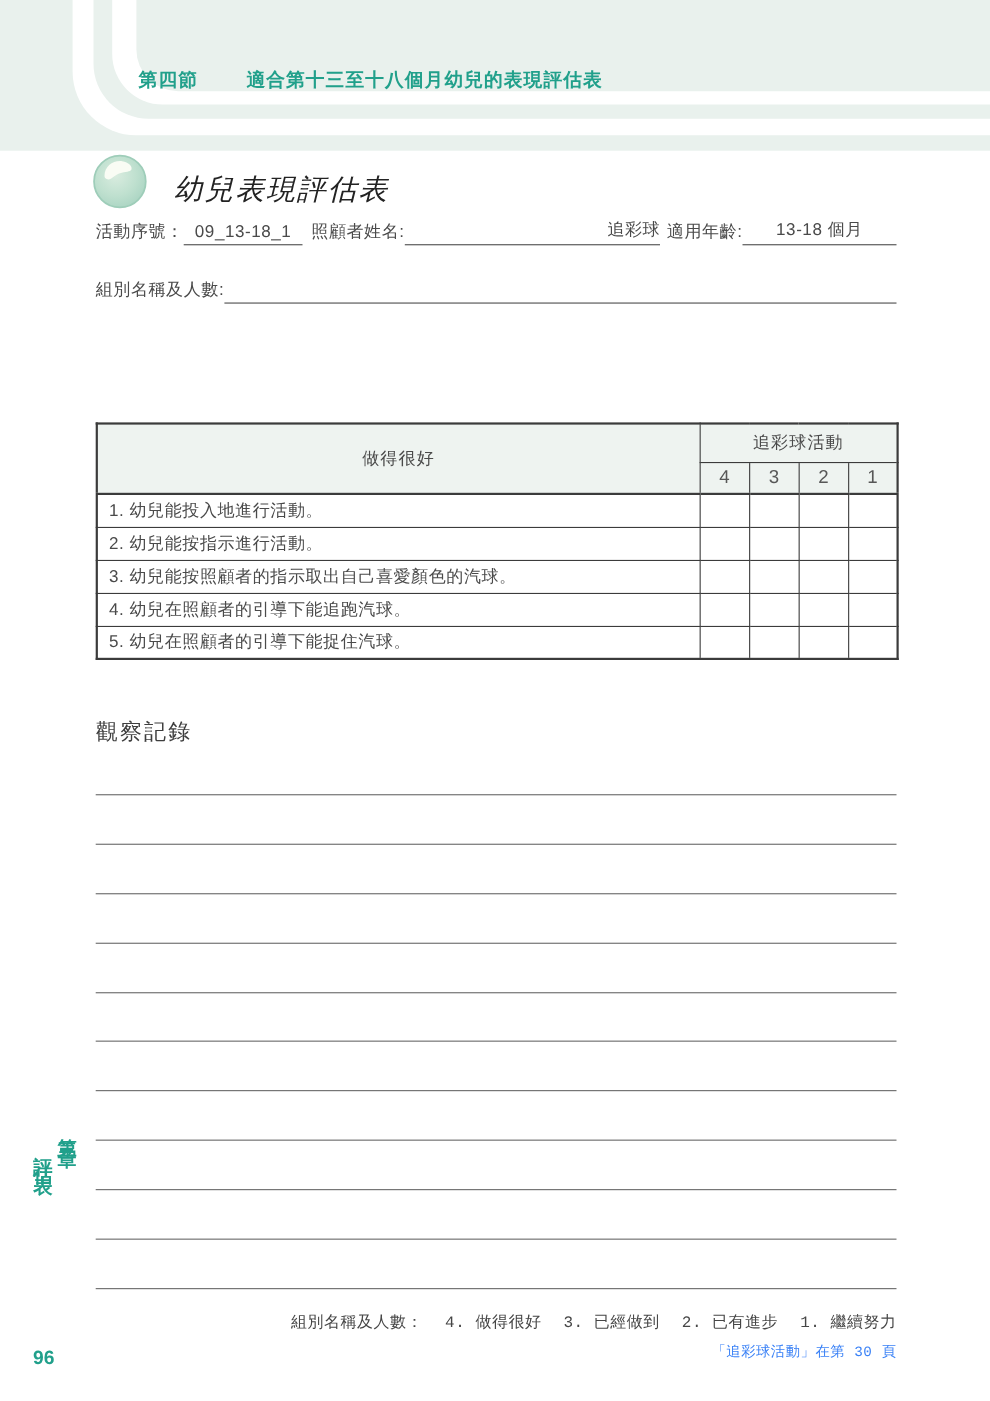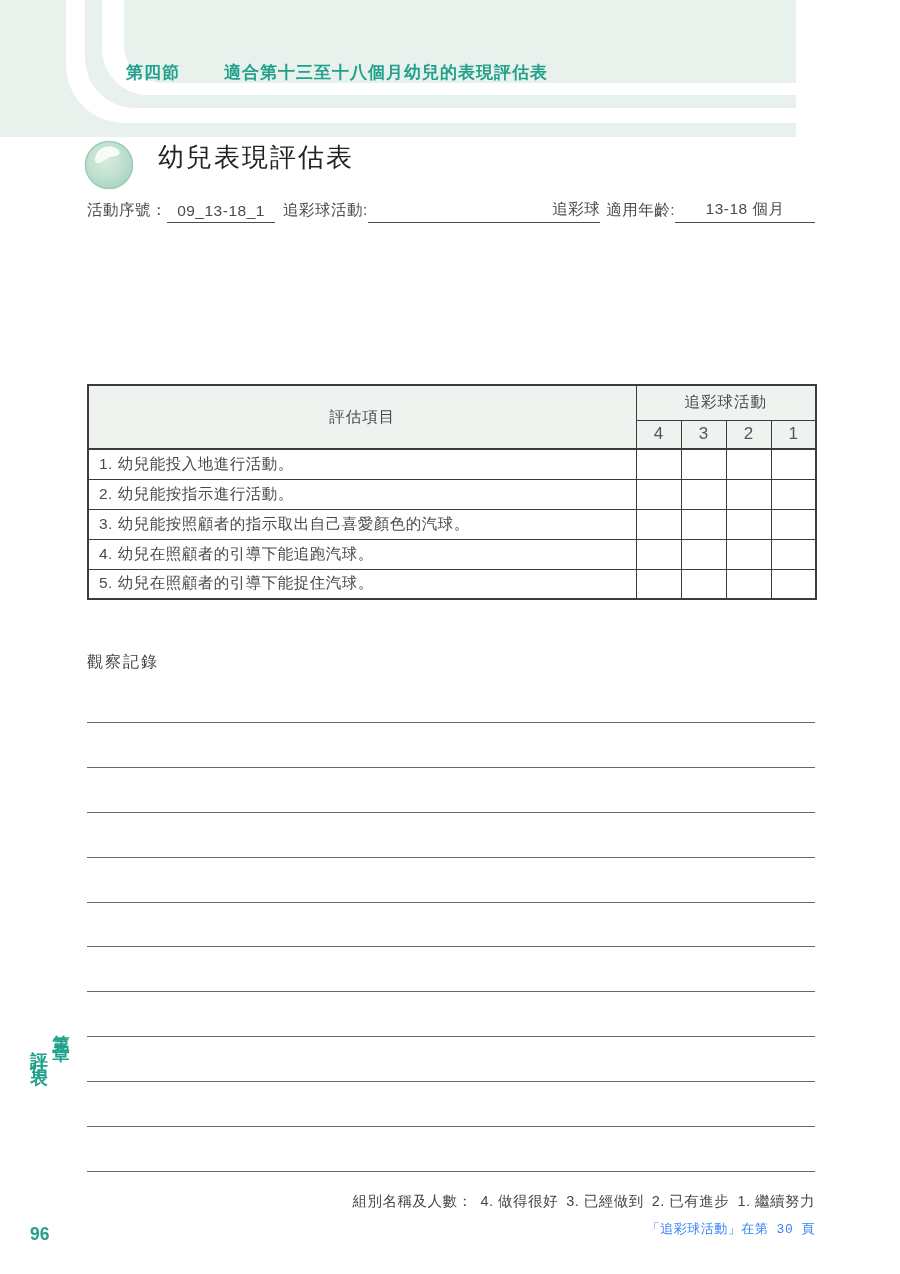--- a/index.html
+++ b/index.html
@@ -5,37 +5,37 @@
   * { margin:0; padding:0; box-sizing:border-box; }
   html,body { background:#fff; }
   body { font-family:"Liberation Sans","DejaVu Sans",sans-serif; }
   .page {
     position:relative; width:900px; height:1274px; background:#ffffff;
     overflow:hidden;
   }
 
   
   .header {
-    position:absolute; top:0; left:0; width:796px; height:137px;
+    position:absolute; top:0; left:0; width:900px; height:137px;
     background:var(--header-bg,#e9f1ed); overflow:hidden;font-family:Liberation Mono, monospace;
   }
   .band { position:absolute; top:-40px; right:-40px; }
   .band-w1 { left:66px;  bottom:14px; background:#ffffff; border-bottom-left-radius:58px; }
   .band-g2 { left:85px;  bottom:29px; background:var(--header-bg,#e9f1ed); border-bottom-left-radius:50px; }
   .band-w3 { left:102px; bottom:42px; background:#ffffff; border-bottom-left-radius:46px; }
   .band-g4 { left:124px; bottom:54px; background:var(--header-bg,#e9f1ed); border-bottom-left-radius:38px; }
   .section-heading {
     position:absolute; left:126px; top:61px;
     font-size:17px; font-weight:bold; color:var(--accent,#21a08b);
     letter-spacing:1px; white-space:nowrap;
   }
   .section-heading .sec-label { margin-right:44px; }
 
   
-  .title-row { position:absolute; left:84px; top:140px; display:flex; align-items:flex-start; }
+  .title-row { position:absolute; left:84px; top:140px; display:flex; align-items:flex-end;font-style:italic; }
   .bubble { width:50px; height:50px; margin-right:24px; }
   .page-title { font-size:26px; color:#232323; letter-spacing:2px; font-weight:500; }
 
   
   .form-row {
     position:absolute; left:87px; width:728px; display:flex; align-items:flex-end;
     font-size:15.5px; color:#4a4a4a; letter-spacing:0.5px; white-space:nowrap;
   }
   .frow1 { top:199px; } .frow2 { top:253px; } .frow3 { top:296px; } .frow4 { top:340px; }
   .f-label { flex:0 0 auto; padding-bottom:2px; }
@@ -67,21 +67,21 @@
     height:29px; font-size:17px; color:#575757;
     border-bottom:2.5px solid #3b3b3b;
   }
   th.item-header { border-bottom:2.5px solid #3b3b3b; }
   .assess-table tbody td { height:30px; background:#fff; }
   .assess-table tbody td.item-cell { padding:3px 8px 3px 10px; letter-spacing:0.5px;margin-top:29px; }
 
   
   .obs-label {
     position:absolute; left:87px; top:652px;
-    font-size:16px; color:#3e3e3e; letter-spacing:2px;text-align:center;
+    font-size:20px; color:#3e3e3e; letter-spacing:2px;text-align:center;
   }
   .ruled-lines { position:absolute; left:87px; top:722px; width:728px; }
   .ruled-line { height:0; border-top:1.6px solid #686868; margin-bottom:43.9px; }
 
   
   .sidebar-tab {
     position:absolute; left:28px; top:1021px;
     writing-mode:vertical-rl; text-orientation:upright;
     color:var(--accent,#21a08b); font-weight:bold; font-size:17.5px; line-height:22px;
   }
@@ -90,21 +90,21 @@
   .page-number {
     position:absolute; left:30px; top:1224px;
     color:var(--accent,#21a08b); font-weight:bold; font-size:17.5px;
   }
 
   
   .legend-row {
     position:absolute; right:85px; top:1192px;
     font-size:14.5px; color:#464646; white-space:nowrap; letter-spacing:0.5px;
   }
-  .legend-item { margin-left:8px; }
+  .legend-item { margin-left:20px;font-family:Liberation Mono, monospace; }
   .ref-note {
     position:absolute; right:85px; top:1220px;
     font-size:13px; color:#3b82f6; letter-spacing:0.5px;font-family:Liberation Mono, monospace;
   }
 </style>
 </head>
 <body>
 
 <div class="page">
 
@@ -129,40 +129,44 @@
       </defs>
       <circle cx="25" cy="25" r="23.5" fill="url(#bub)" stroke="#9ecdb9" stroke-width="1.6"></circle>
       <path d="M11 20 C11 11 19 5.5 27 6.5 C33 7.5 36.5 11 35.5 14 C34.5 16.5 30 15.5 25 17.5 C19.5 19.5 17 24 13.5 23 C12 22.5 11 21.5 11 20 Z" fill="#f9fcf4"></path>
     </svg>
     <div class="page-title">幼兒表現評估表</div>
   </div>
 
   <div class="form-row frow1">
     <span class="f-label">活動序號：</span>
     <span class="f-line w-activityno">09_13-18_1</span>
-    <span class="f-label">追彩球活動:</span>
+    <span class="f-label">照顧者姓名:</span>
     <span class="f-line w-actname">追彩球</span>
     <span class="f-label">適用年齡:</span>
     <span class="f-line w-age">13-18 個月</span>
   </div>
 
+  <div class="form-row frow2">
+    <span class="f-label">組別名稱及人數:</span>
+    <span class="f-line w-full"></span>
+  </div>
 
 
 
   <table class="assess-table">
     <colgroup>
       <col style="width:548px">
       <col style="width:45px">
         <col style="width:45px">
         <col style="width:45px">
         <col style="width:45px">
     </colgroup>
     <thead>
       <tr class="grade-title-row">
-        <th class="item-header" rowspan="2">評估項目</th>
+        <th class="item-header" rowspan="2">做得很好</th>
         <th colspan="4">追彩球活動</th>
       </tr>
       <tr class="grade-num-row">
           <th>4</th>
           <th>3</th>
           <th>2</th>
           <th>1</th>
         </tr>
     </thead>
     <tbody>

